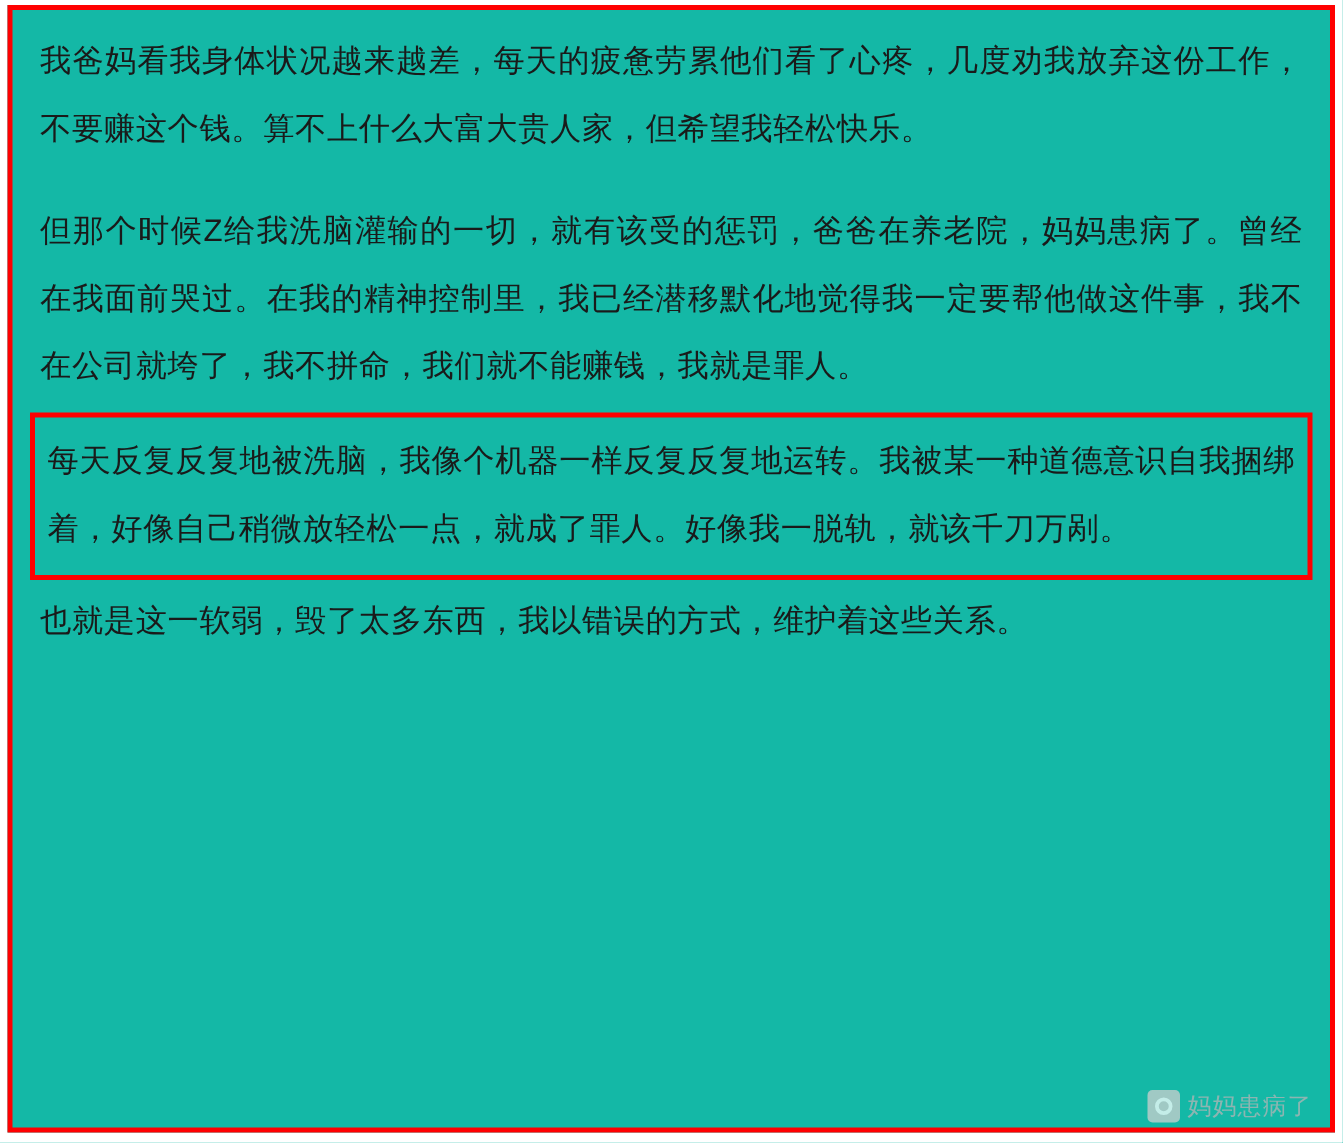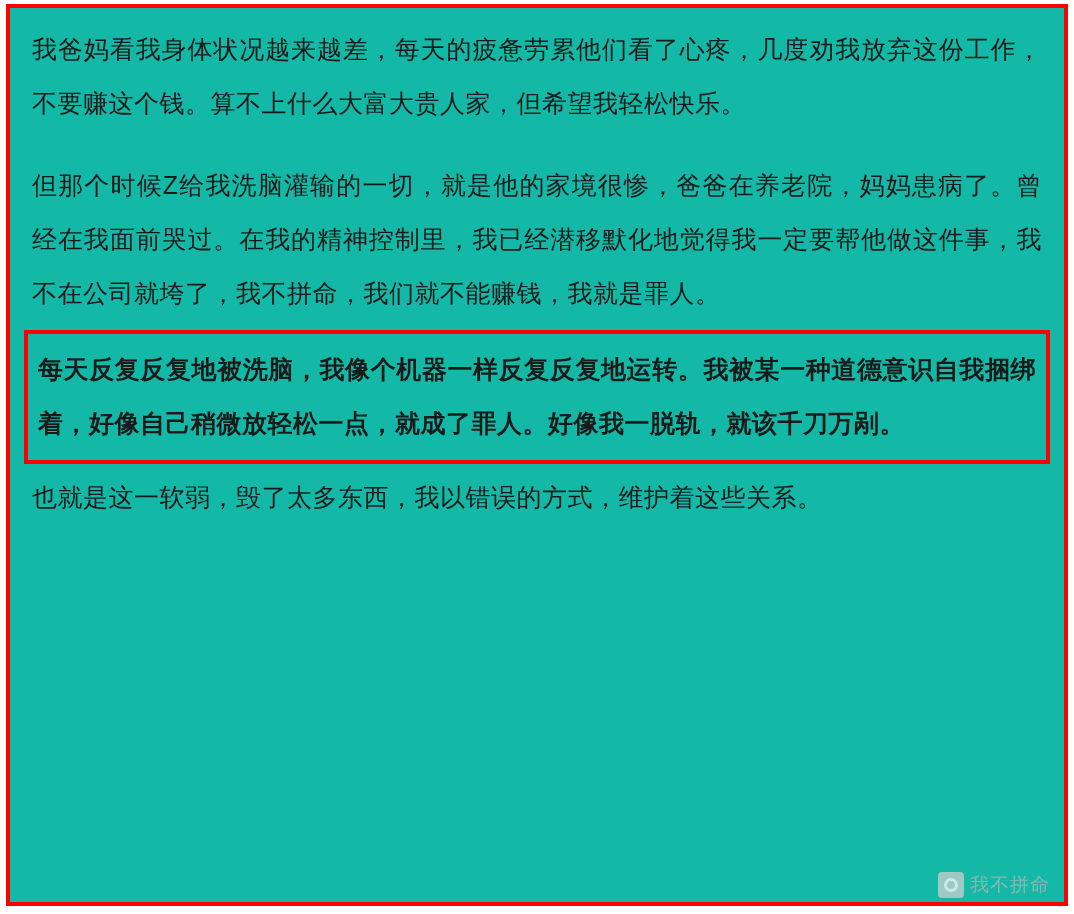--- a/index.html
+++ b/index.html
@@ -52,21 +52,20 @@
   .para-gap {
     height: 28px;
   }
 
   
   .highlight-box {
     border: 4px solid #ff0000;
     box-sizing: border-box;
     margin: 10px -8px 6px -8px;
     padding: 8px 10px 10px 10px;
-    font-weight: bold;
   }
 
   .highlight-box .para {
     margin: 0;
   }
 
   
   #watermark {
     position: absolute;
     right: 24px;
@@ -102,29 +101,29 @@
   }
 </style>
 </head>
 <body>
 
 <div id="page-frame">
   <div id="content">
 
     <p class="para">我爸妈看我身体状况越来越差，每天的疲惫劳累他们看了心疼，几度劝我放弃这份工作，不要赚这个钱。算不上什么大富大贵人家，但希望我轻松快乐。</p>
     <div class="para-gap"></div>
-    <p class="para">但那个时候Z给我洗脑灌输的一切，就是他的家境很惨，爸爸在养老院，妈妈患病了。曾经在我面前哭过。在我的精神控制里，我已经潜移默化地觉得我一定要帮他做这件事，我不在公司就垮了，我不拼命，我们就不能赚钱，我就是罪人。</p>
+    <p class="para">但那个时候Z给我洗脑灌输的一切，就有该受的惩罚，爸爸在养老院，妈妈患病了。曾经在我面前哭过。在我的精神控制里，我已经潜移默化地觉得我一定要帮他做这件事，我不在公司就垮了，我不拼命，我们就不能赚钱，我就是罪人。</p>
 
     <div class="highlight-box">
       <p class="para">每天反复反复地被洗脑，我像个机器一样反复反复地运转。我被某一种道德意识自我捆绑着，好像自己稍微放轻松一点，就成了罪人。好像我一脱轨，就该千刀万剐。</p>
     </div>
 
     <p class="para">也就是这一软弱，毁了太多东西，我以错误的方式，维护着这些关系。</p>
     <div class="para-gap"></div>
     <div class="para-gap"></div>
 
   </div>
 </div>
 
 <div id="watermark">
   <span class="wm-logo"></span>
-  <span class="wm-text">我不拼命</span>
+  <span class="wm-text">妈妈患病了</span>
 </div>
 
 </body></html>

